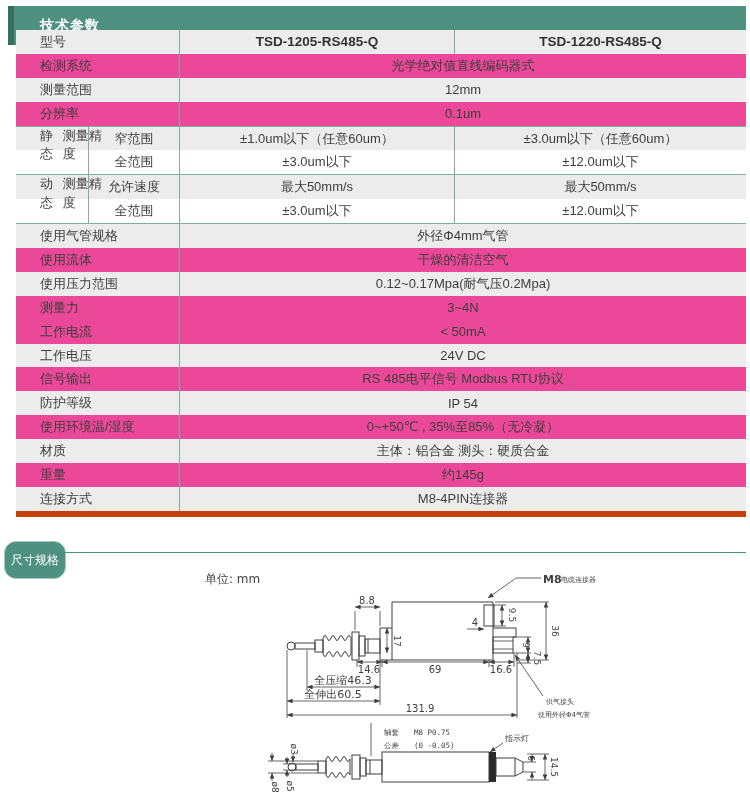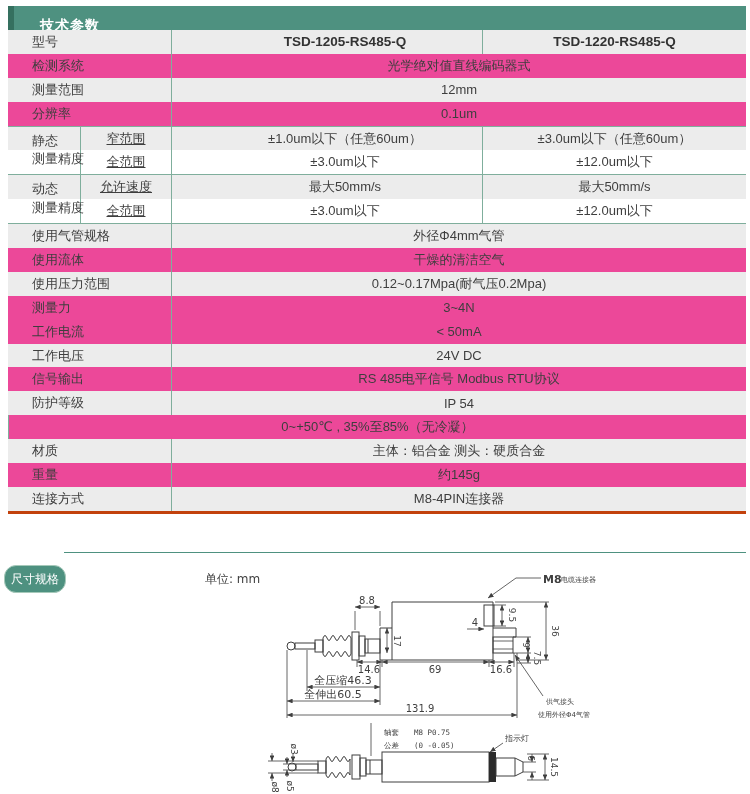--- a/index.html
+++ b/index.html
@@ -11,47 +11,46 @@
   
   .hdrbar{
     position:absolute;left:8px;right:4px;top:6px;height:39px;
     background:#4e9180;border-left:6px solid #35705f;
     color:#fff;font-weight:bold;font-size:14px;
     display:flex;align-items:center;padding-left:26px;box-sizing:border-box;
     letter-spacing:1px;
   }
   
   .tbl{
-    position:absolute;left:8px;right:4px;top:30px;
-    font-size:13px;border-bottom:3px solid #c2410c;
+    position:absolute;left:16px;right:4px;top:30px;
+    font-size:13px;border-bottom:6px solid #c2410c;
   }
   .trow{display:flex;align-items:stretch;height:23.9px;background:#ec4899;}
   .trow.gray{background:#ececec;}
   .lbl{width:163px;box-sizing:border-box;padding-left:24px;display:flex;align-items:center;}
   .val{flex:1;border-left:1px solid #7fae9c;display:flex;align-items:center;justify-content:center;text-align:center;}
-  .val.v1{flex:0 0 274px;padding-left:36px;}
+  .val.v1{flex:0 0 274px;}
   .val.bold{font-weight:bold;font-size:13.5px;color:#333;}
   
   .grp{position:relative;border-top:1px solid #7fae9c;border-bottom:1px solid #7fae9c;}
   .grp + .grp{border-top:0;}
   .srow{display:flex;align-items:stretch;height:23.9px;background:#fff;}
   .srow.gray{background:#ececec;}
   .scell{width:163px;box-sizing:border-box;display:flex;}
-  .scin{margin-left:72px;flex:1;border-left:1px solid #7fae9c;display:flex;align-items:center;justify-content:center;text-decoration:underline;}
+  .scin{margin-left:72px;flex:1;border-left:1px solid #7fae9c;display:flex;align-items:center;justify-content:center;}
   .glbl{
     position:absolute;left:24px;top:0;bottom:0;width:68px;
-    display:flex;flex-direction:column;justify-content:center;line-height:1.45;
+    display:flex;flex-direction:row;justify-content:space-between;line-height:1.45;
   }
   
   .pill{
-    position:absolute;left:4px;top:541px;width:62px;height:28px;
+    position:absolute;left:4px;top:541px;width:62px;height:38px;
     background:#4e9180;border:1px solid #a6c9ba;border-radius:12px;
     color:#fff;font-size:12px;display:flex;align-items:center;justify-content:center;
     box-sizing:border-box;
-    margin-top:24px;
   }
   .pill-line{position:absolute;left:64px;right:4px;top:552px;height:1px;background:#4e9180;}
   .draw{position:absolute;left:0;top:565px;width:750px;height:229px;}
   svg .ln{stroke:#3f3f3f;stroke-width:1;fill:none;}
   svg .thin{stroke:#3f3f3f;stroke-width:0.8;fill:none;}
   svg text{fill:#3f3f3f;stroke:none;font-family:"DejaVu Sans",sans-serif;}
   svg .dim{font-size:10px;text-anchor:middle;}
   svg .dimr{font-size:9px;text-anchor:middle;}
   svg .cjk{font-size:11px;text-anchor:middle;}
   svg .small{font-size:7px;}
@@ -148,20 +147,21 @@
     </div>
     <div class="trow">
       <div class="lbl">信号输出</div>
       <div class="val vm">RS 485电平信号  Modbus RTU协议</div>
     </div>
     <div class="trow gray">
       <div class="lbl">防护等级</div>
       <div class="val vm">IP 54</div>
     </div>
     <div class="trow">
+      <div class="lbl">使用环境温/湿度</div>
       <div class="val vm">0~+50℃ , 35%至85%（无冷凝）</div>
     </div>
     <div class="trow gray">
       <div class="lbl">材质</div>
       <div class="val vm">主体：铝合金 测头：硬质合金</div>
     </div>
     <div class="trow">
       <div class="lbl">重量</div>
       <div class="val vm">约145g</div>
     </div>

